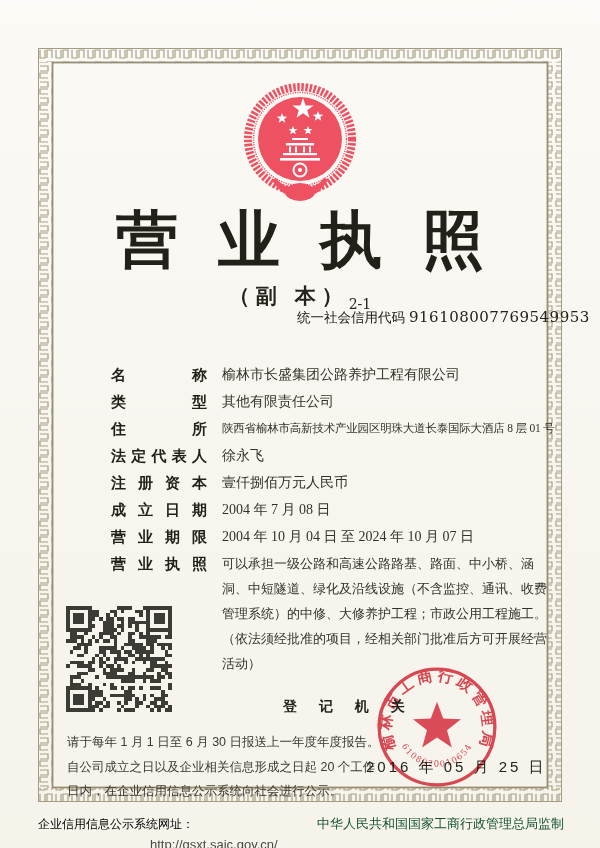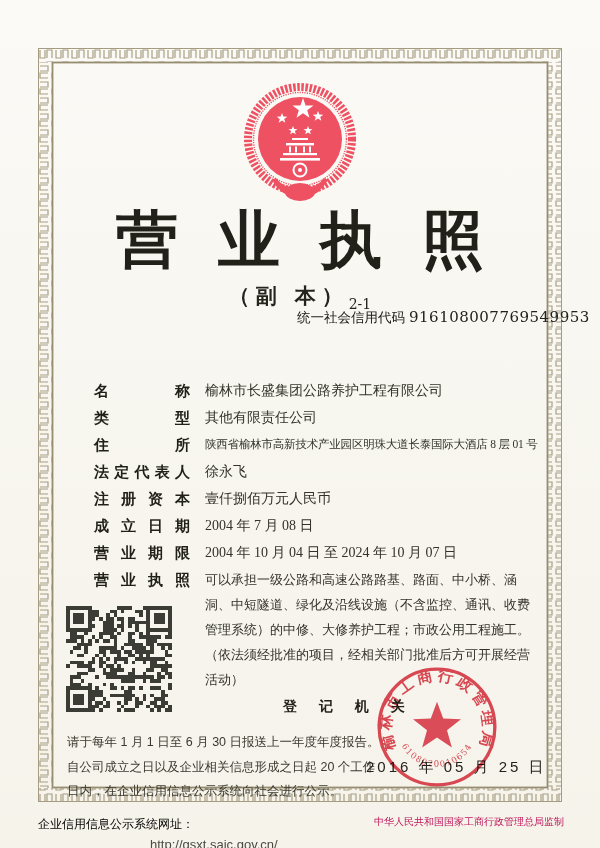--- a/index.html
+++ b/index.html
@@ -21,21 +21,21 @@
   }
   .copyline{
     position:absolute;left:0;top:282px;width:600px;text-align:center;
     font-size:21px;font-weight:700;letter-spacing:6px;color:#24231c;
   }
   .copy-num{font-size:14px;font-weight:400;letter-spacing:0;position:relative;top:6px;
     font-family:"DejaVu Serif",serif;}
   .creditline{position:absolute;left:297px;top:308px;font-size:13.5px;color:#22211b;white-space:nowrap;}
   .credit-value{font-family:"DejaVu Serif",serif;font-size:15px;letter-spacing:.5px;margin-left:4px;}
   
-  .fields{position:absolute;left:94px;top:361px;width:436px;margin-top:16px;}
+  .fields{position:absolute;left:111px;top:361px;width:436px;}
   .frow{display:flex;align-items:flex-start;min-height:27px;}
   .f-label{
     width:96px;flex:0 0 96px;text-align:justify;text-align-last:justify;
     font-weight:700;font-size:15px;line-height:27px;color:#201f18;
   }
   .f-value{
     flex:1;padding-left:15px;font-family:"Liberation Serif","DejaVu Serif",serif;
     font-size:14px;line-height:27px;color:#33322a;white-space:nowrap;
   }
   .frow.small .f-value{font-size:11.5px;letter-spacing:-.2px;}
@@ -49,21 +49,21 @@
   .reg-date{position:absolute;left:366px;top:758px;font-size:15px;
     font-family:Liberation Sans, sans-serif;color:#23221c;letter-spacing:3px;z-index:1;}
   .stamp{position:absolute;left:376px;top:666px;width:122px;height:122px;
     mix-blend-mode:multiply;opacity:.92;z-index:2;}
   
   .notices{position:absolute;left:67px;top:730px;font-size:12.5px;line-height:24.5px;color:#3a392f;}
   
   .footer-left{position:absolute;left:38px;top:816px;font-size:12px;color:#000000;}
   .footer-url{position:absolute;left:150px;top:837px;font-size:13px;color:#4a4a44;
     font-family:"Liberation Sans",sans-serif;}
-  .footer-right{position:absolute;right:36px;top:815px;font-size:10px;color:#be185d;}
+  .footer-right{position:absolute;right:36px;top:815px;font-size:13px;color:#14532d;}
 </style>
 </head>
 <body>
 
 <div class="page">
 
   <svg class="frame" viewBox="0 0 524 754" xmlns="http://www.w3.org/2000/svg">
     <defs>
       <pattern id="mh" width="16" height="12" patternUnits="userSpaceOnUse">
         <path d="M2,2 V10 H7 V2 M9,10 V2 H14 V10" fill="none" stroke="#a89e84" stroke-width="1.2"></path>

